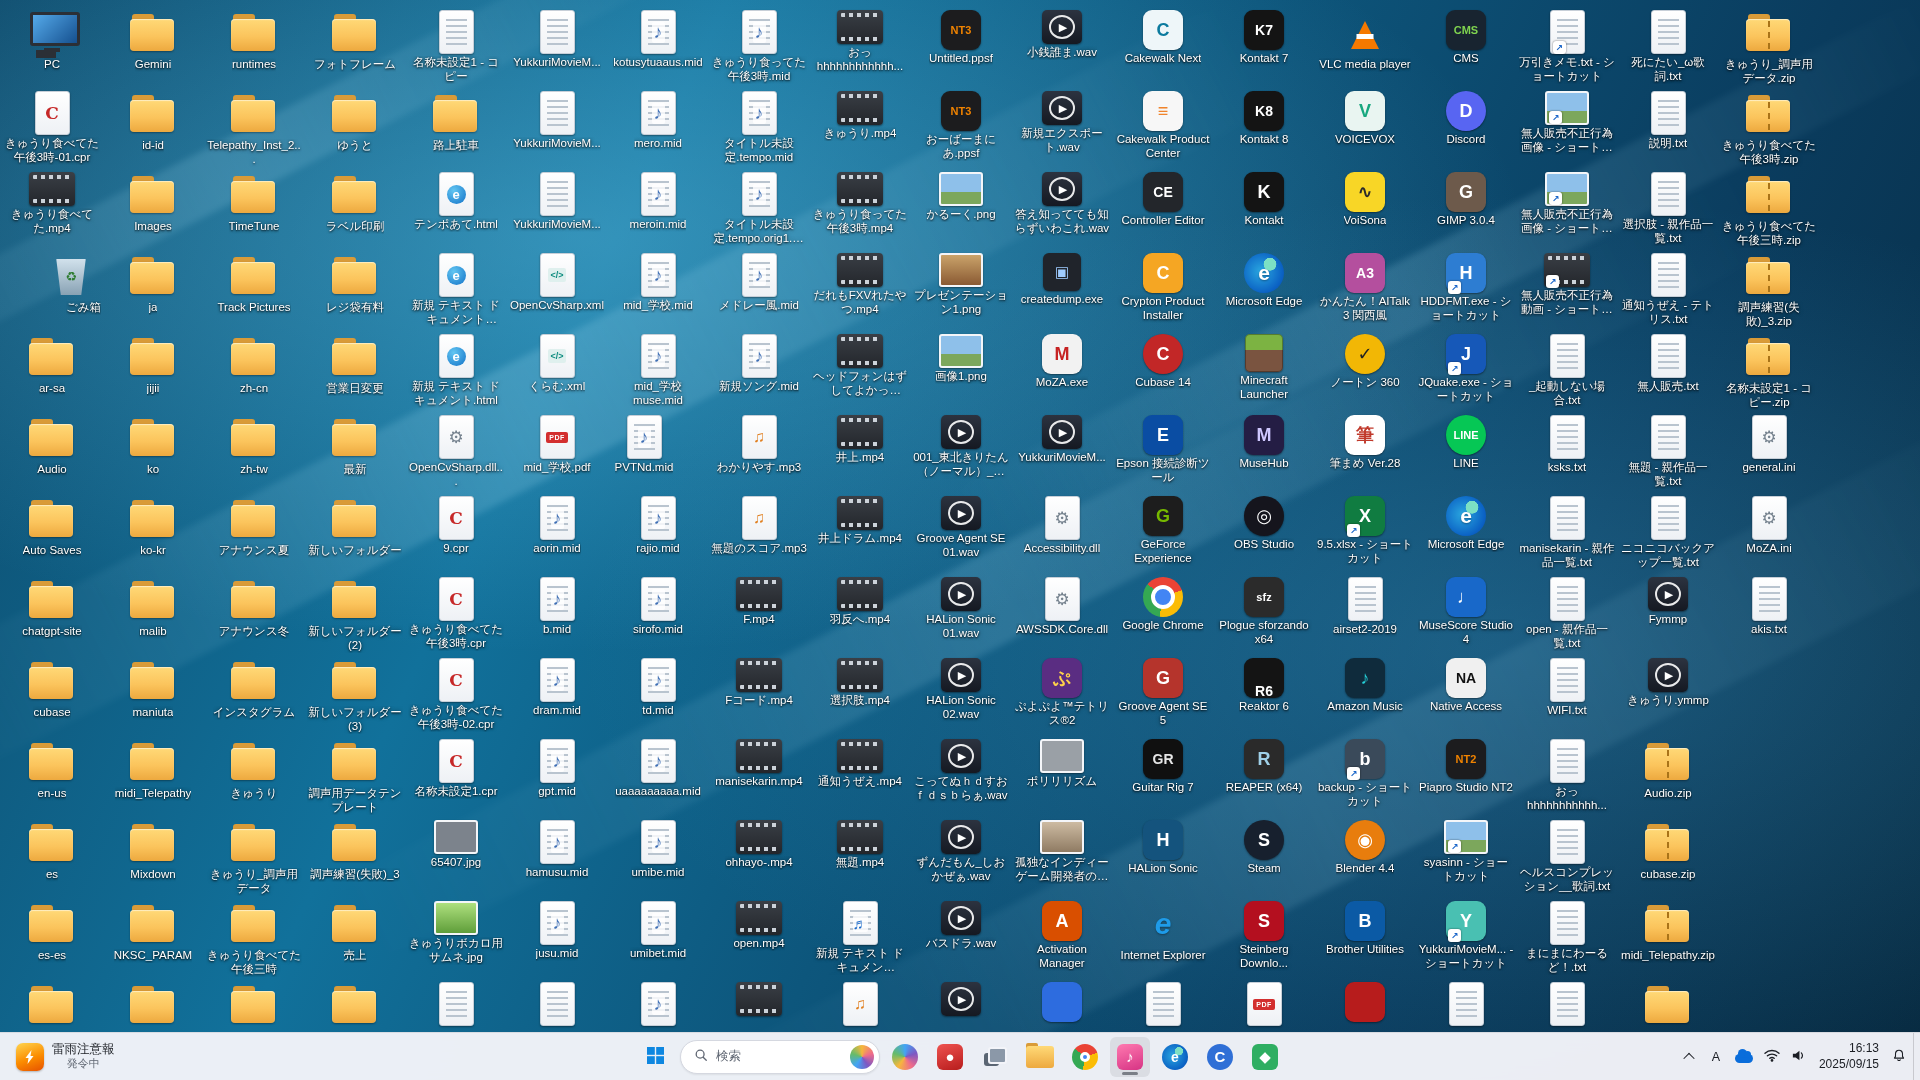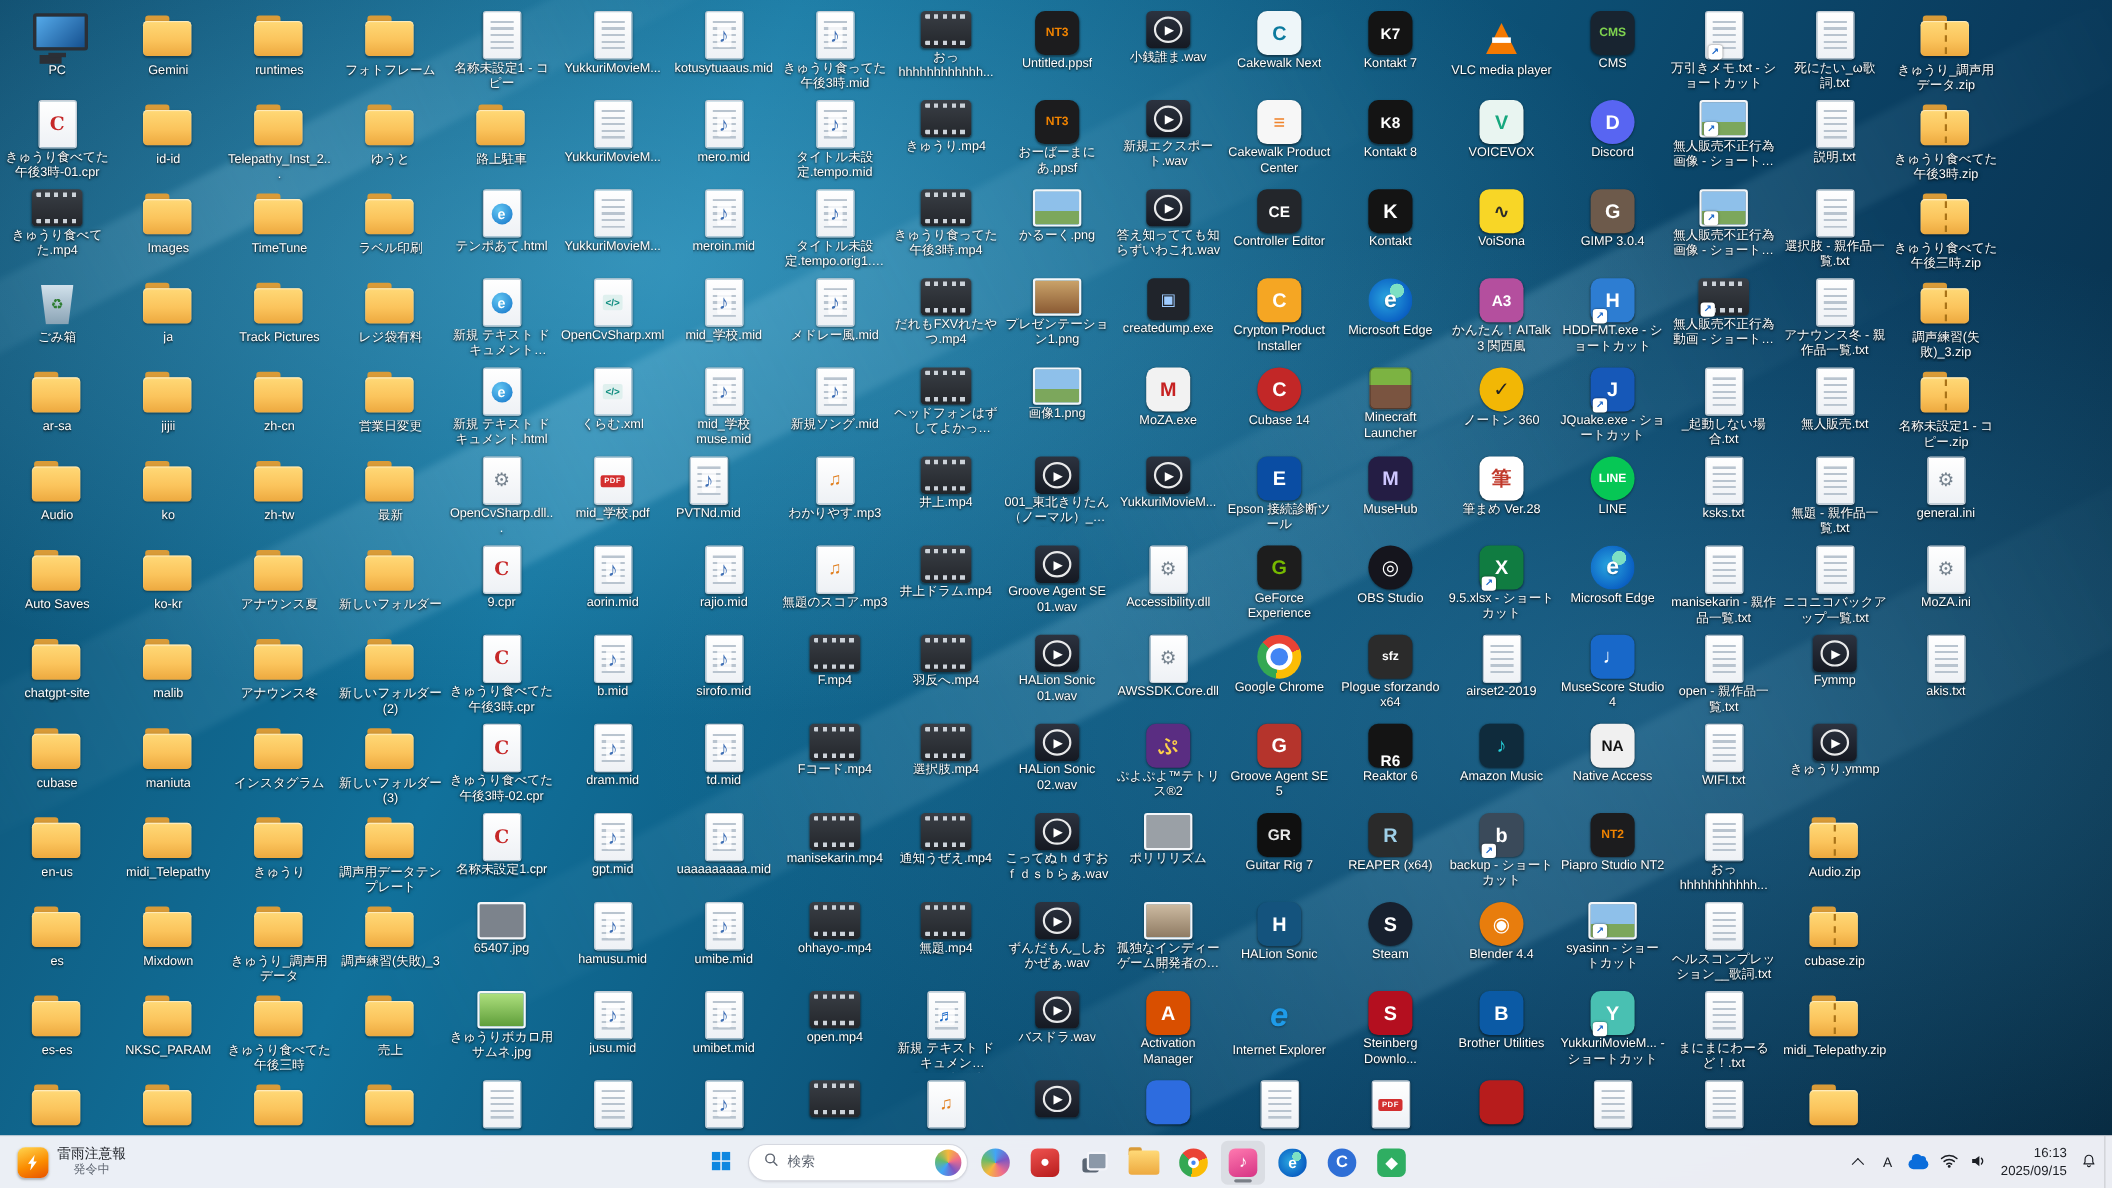--- a/index.html
+++ b/index.html
@@ -386,21 +386,21 @@
       <div class="dicon" style="left: 1619px; top: 172px;">
         <div class="ic txt"></div>
         <div class="lbl">選択肢 - 親作品一覧.txt</div>
       </div>
       <div class="dicon" style="left: 1720px; top: 172px;">
         <div class="ic zip">
           <span class="zipper"></span>
         </div>
         <div class="lbl">きゅうり食べてた午後三時.zip</div>
       </div>
-      <div class="dicon" style="left: 3px; top: 253px;">
+      <div class="dicon" style="left: 3px; top: 253px; align-items: flex-end;">
         <div class="ic bin"></div>
         <div class="lbl">ごみ箱</div>
       </div>
       <div class="dicon" style="left: 104px; top: 253px;">
         <div class="ic folder"></div>
         <div class="lbl">ja</div>
       </div>
       <div class="dicon" style="left: 205px; top: 253px;">
         <div class="ic folder"></div>
         <div class="lbl">Track Pictures</div>
@@ -461,21 +461,21 @@
         <div class="lbl">HDDFMT.exe - ショートカット</div>
       </div>
       <div class="dicon" style="left: 1518px; top: 253px;">
         <div class="ic mp4">
           <span class="sc">↗</span>
         </div>
         <div class="lbl">無人販売不正行為動画 - ショートカット</div>
       </div>
       <div class="dicon" style="left: 1619px; top: 253px;">
         <div class="ic txt"></div>
-        <div class="lbl">アナウンス冬 - 親作品一覧.txt</div>
+        <div class="lbl">通知うぜえ - テトリス.txt</div>
       </div>
       <div class="dicon" style="left: 1720px; top: 253px;">
         <div class="ic zip">
           <span class="zipper"></span>
         </div>
         <div class="lbl">調声練習(失敗)_3.zip</div>
       </div>
       <div class="dicon" style="left: 3px; top: 334px;">
         <div class="ic folder"></div>
         <div class="lbl">ar-sa</div>

